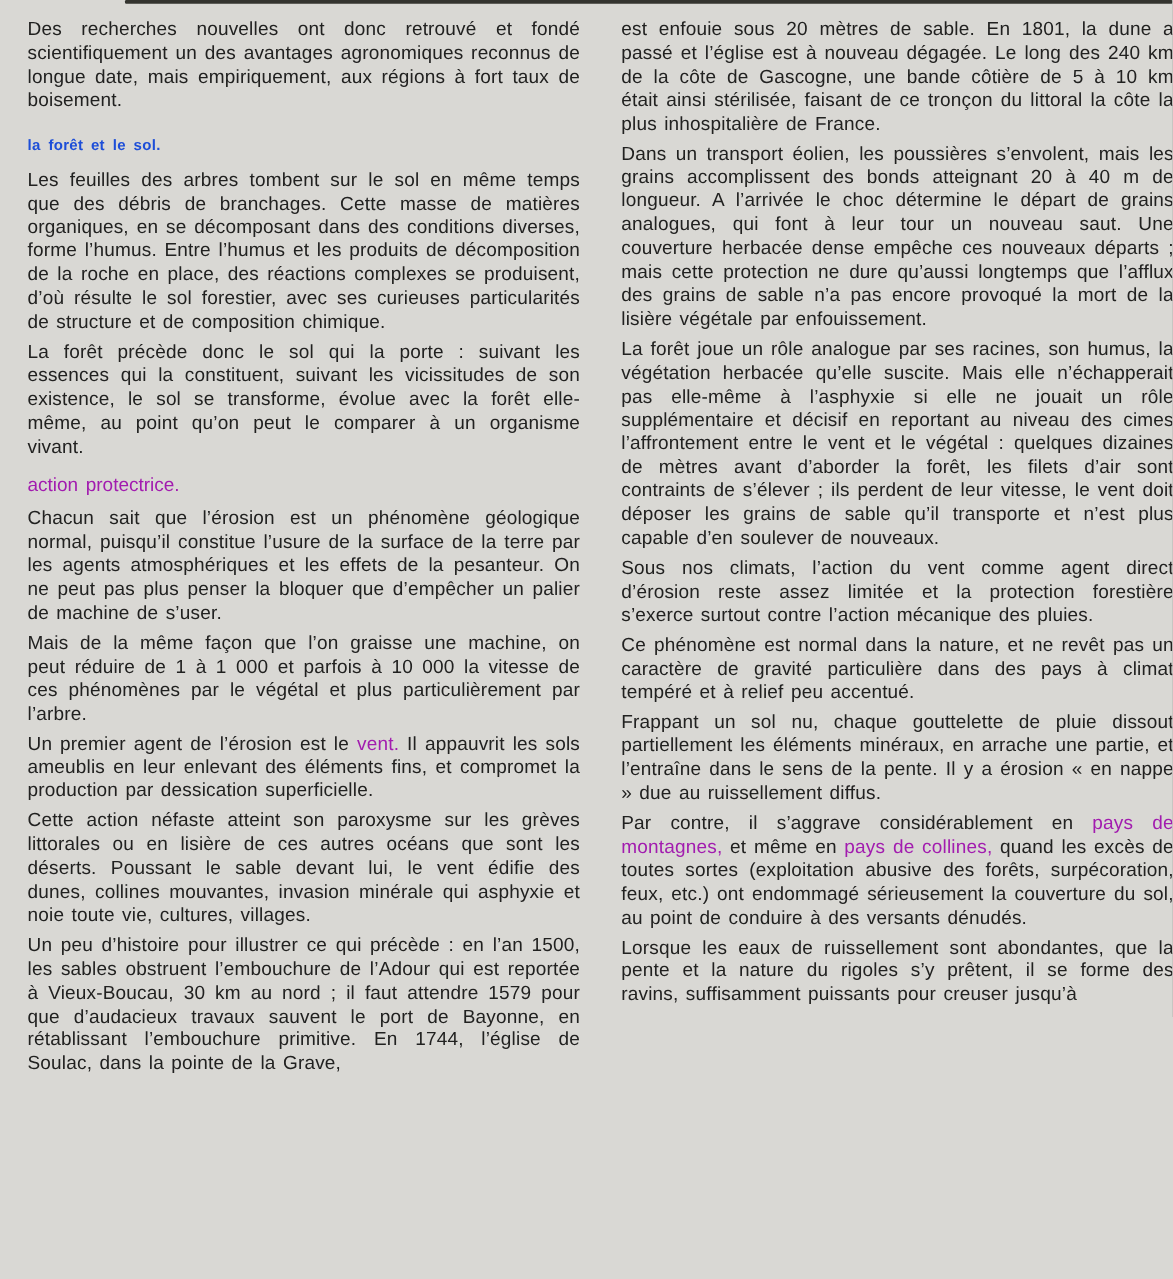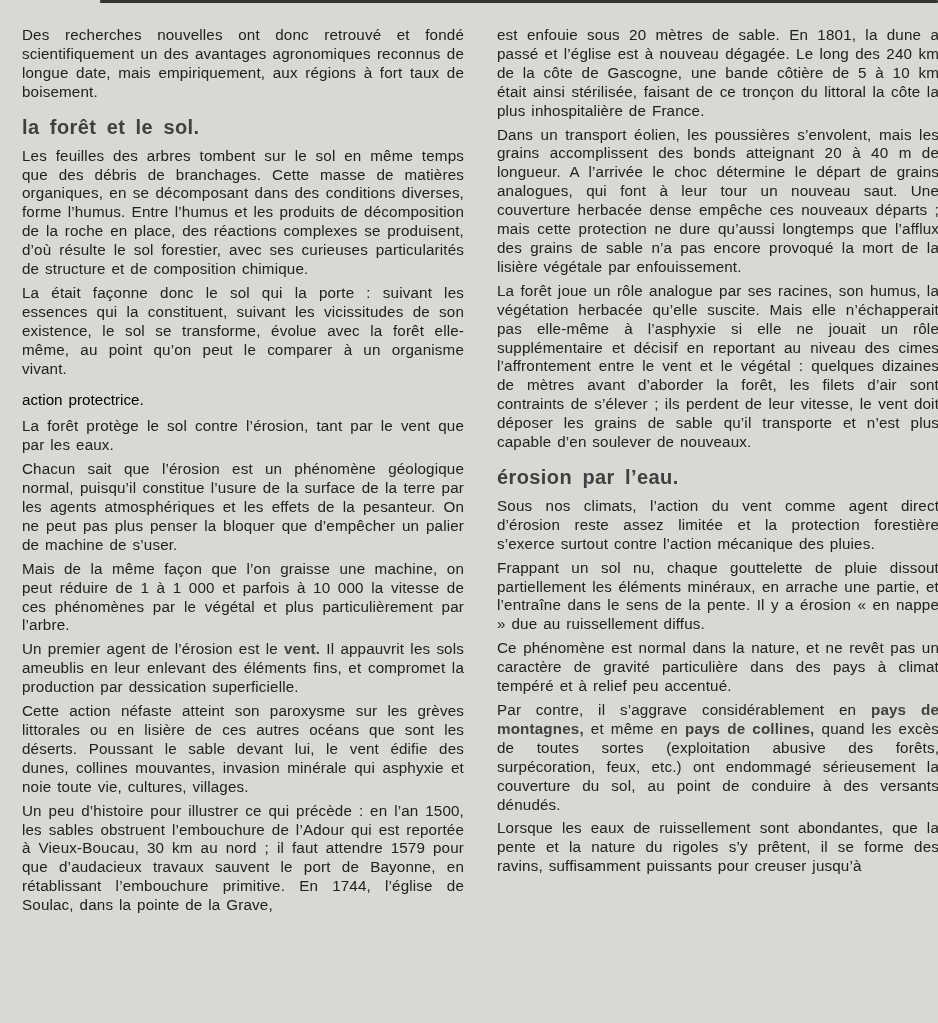--- a/index.html
+++ b/index.html
@@ -21,83 +21,81 @@
     position: absolute;
     top: 0;
     left: 100px;
     right: 0;
     height: 3px;
     background: #34342f;
     border-radius: 1px;
   }
   .columns {
     display: flex;
-    padding: 26px 8px 0 22px;
+    padding: 15px 8px 0 22px;
     gap: 33px;
     box-sizing: border-box;
   }
   .column {
     width: 442px;
     flex: 0 0 442px;
   }
   .para {
     font-size: 15.2px;
     line-height: 18.9px;
     text-align: justify;
     margin: 0 0 5px 0;
     word-spacing: 0.10em;
     letter-spacing: 0.01em;
     color: #212120;
   }
   .para .b {
-    font-weight: bold;
-    color: #404040;
+    font-weight: normal;
+    color: #a21caf;
   }
   .heading {
-    font-size: 20px;
+    font-size: 12px;
     line-height: 20px;
     font-weight: bold;
-    color: #404040;
+    color: #1d4ed8;
     margin: 15px 0 10px 0;
     word-spacing: 0.22em;
     letter-spacing: 0.02em;
   }
   .subheading {
     font-size: 15.2px;
     line-height: 18.9px;
     font-weight: normal;
-    color: #000000;
+    color: #a21caf;
     margin: 12px 0 8px 0;
     word-spacing: 0.12em;
   }
 </style>
 </head>
 <body>
 
 <div class="page">
   <div class="top-edge-line"></div>
   <div class="columns">
     <div class="column">
         <p class="para"><span>Des recherches nouvelles ont donc retrouvé et fondé scientifiquement un des avantages agronomiques reconnus de longue date, mais empiriquement, aux régions à fort taux de boisement.</span></p>
         <h2 class="heading">la forêt et le sol.</h2>
         <p class="para"><span>Les feuilles des arbres tombent sur le sol en même temps que des débris de branchages. Cette masse de matières organiques, en se décomposant dans des conditions diverses, forme l’humus. Entre l’humus et les produits de décomposition de la roche en place, des réactions complexes se produisent, d’où résulte le sol forestier, avec ses curieuses particularités de structure et de composition chimique.</span></p>
-        <p class="para"><span>La était façonne donc le sol qui la porte : suivant les essences qui la constituent, suivant les vicissitudes de son existence, le sol se transforme, évolue avec la forêt elle-même, au point qu’on peut le comparer à un organisme vivant.</span></p>
+        <p class="para"><span>La forêt précède donc le sol qui la porte : suivant les essences qui la constituent, suivant les vicissitudes de son existence, le sol se transforme, évolue avec la forêt elle-même, au point qu’on peut le comparer à un organisme vivant.</span></p>
         <div class="subheading">action protectrice.</div>
-        <p class="para"><span>La forêt protège le sol contre l’érosion, tant par le vent que par les eaux.</span></p>
         <p class="para"><span>Chacun sait que l’érosion est un phénomène géologique normal, puisqu’il constitue l’usure de la surface de la terre par les agents atmosphériques et les effets de la pesanteur. On ne peut pas plus penser la bloquer que d’empêcher un palier de machine de s’user.</span></p>
         <p class="para"><span>Mais de la même façon que l’on graisse une machine, on peut réduire de 1 à 1 000 et parfois à 10 000 la vitesse de ces phénomènes par le végétal et plus particulièrement par l’arbre.</span></p>
         <p class="para"><span>Un premier agent de l’érosion est le </span><span class="b">vent.</span><span> Il appauvrit les sols ameublis en leur enlevant des éléments fins, et compromet la production par dessication superficielle.</span></p>
         <p class="para"><span>Cette action néfaste atteint son paroxysme sur les grèves littorales ou en lisière de ces autres océans que sont les déserts. Poussant le sable devant lui, le vent édifie des dunes, collines mouvantes, invasion minérale qui asphyxie et noie toute vie, cultures, villages.</span></p>
         <p class="para"><span>Un peu d’histoire pour illustrer ce qui précède : en l’an 1500, les sables obstruent l’embouchure de l’Adour qui est reportée à Vieux-Boucau, 30 km au nord ; il faut attendre 1579 pour que d’audacieux travaux sauvent le port de Bayonne, en rétablissant l’embouchure primitive. En 1744, l’église de Soulac, dans la pointe de la Grave,</span></p>
       </div>
     <div class="column">
         <p class="para"><span>est enfouie sous 20 mètres de sable. En 1801, la dune a passé et l’église est à nouveau dégagée. Le long des 240 km de la côte de Gascogne, une bande côtière de 5 à 10 km était ainsi stérilisée, faisant de ce tronçon du littoral la côte la plus inhospitalière de France.</span></p>
         <p class="para"><span>Dans un transport éolien, les poussières s’envolent, mais les grains accomplissent des bonds atteignant 20 à 40 m de longueur. A l’arrivée le choc détermine le départ de grains analogues, qui font à leur tour un nouveau saut. Une couverture herbacée dense empêche ces nouveaux départs ; mais cette protection ne dure qu’aussi longtemps que l’afflux des grains de sable n’a pas encore provoqué la mort de la lisière végétale par enfouissement.</span></p>
         <p class="para"><span>La forêt joue un rôle analogue par ses racines, son humus, la végétation herbacée qu’elle suscite. Mais elle n’échapperait pas elle-même à l’asphyxie si elle ne jouait un rôle supplémentaire et décisif en reportant au niveau des cimes l’affrontement entre le vent et le végétal : quelques dizaines de mètres avant d’aborder la forêt, les filets d’air sont contraints de s’élever ; ils perdent de leur vitesse, le vent doit déposer les grains de sable qu’il transporte et n’est plus capable d’en soulever de nouveaux.</span></p>
-        <h2 class="heading">érosion par l’eau.</h2>
         <p class="para"><span>Sous nos climats, l’action du vent comme agent direct d’érosion reste assez limitée et la protection forestière s’exerce surtout contre l’action mécanique des pluies.</span></p>
+        <p class="para"><span>Ce phénomène est normal dans la nature, et ne revêt pas un caractère de gravité particulière dans des pays à climat tempéré et à relief peu accentué.</span></p>
         <p class="para"><span>Frappant un sol nu, chaque gouttelette de pluie dissout partiellement les éléments minéraux, en arrache une partie, et l’entraîne dans le sens de la pente. Il y a érosion « en nappe » due au ruissellement diffus.</span></p>
-        <p class="para"><span>Ce phénomène est normal dans la nature, et ne revêt pas un caractère de gravité particulière dans des pays à climat tempéré et à relief peu accentué.</span></p>
         <p class="para"><span>Par contre, il s’aggrave considérablement en </span><span class="b">pays de montagnes,</span><span> et même en </span><span class="b">pays de collines,</span><span> quand les excès de toutes sortes (exploitation abusive des forêts, surpécoration, feux, etc.) ont endommagé sérieusement la couverture du sol, au point de conduire à des versants dénudés.</span></p>
         <p class="para"><span>Lorsque les eaux de ruissellement sont abondantes, que la pente et la nature du rigoles s’y prêtent, il se forme des ravins, suffisamment puissants pour creuser jusqu’à</span></p>
       </div>
   </div>
 </div>
 
 </body></html>

